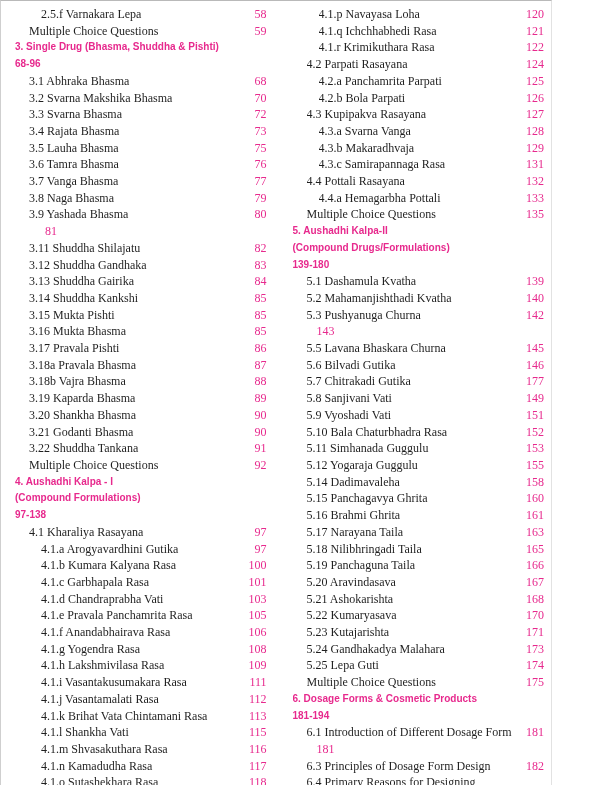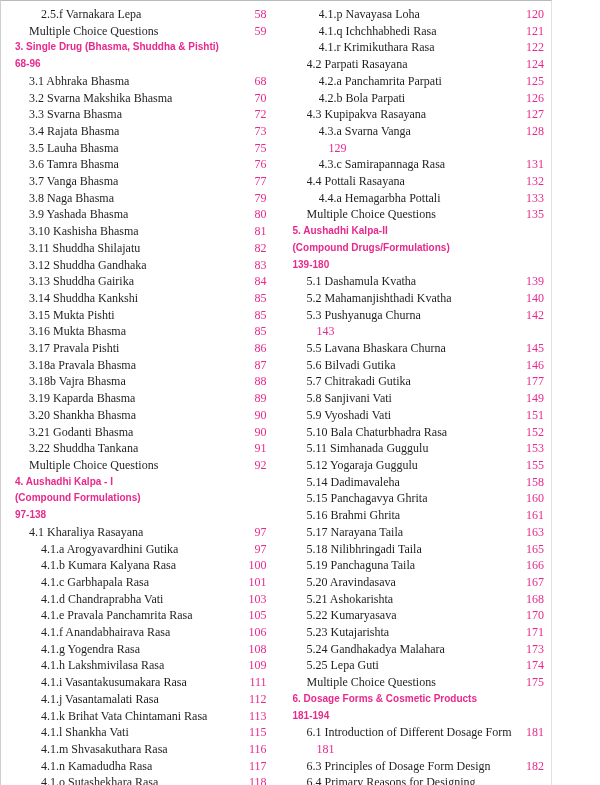--- a/index.html
+++ b/index.html
@@ -108,21 +108,20 @@
         </div>
         <div class="row lvl1">
           <span class="label">3.8 Naga Bhasma</span>
           <span class="pg">79</span>
         </div>
         <div class="row lvl1">
           <span class="label">3.9 Yashada Bhasma</span>
           <span class="pg">80</span>
         </div>
         <div class="row lvl1">
-          <span class="label">3.10 Kashisha Bhasma</span>
           <span class="pg">81</span>
         </div>
         <div class="row lvl1">
           <span class="label">3.11 Shuddha Shilajatu</span>
           <span class="pg">82</span>
         </div>
         <div class="row lvl1">
           <span class="label">3.12 Shuddha Gandhaka</span>
           <span class="pg">83</span>
         </div>
@@ -274,20 +273,21 @@
         </div>
         <div class="row lvl1">
           <span class="label">4.3 Kupipakva Rasayana</span>
           <span class="pg">127</span>
         </div>
         <div class="row lvl2">
           <span class="label">4.3.a Svarna Vanga</span>
           <span class="pg">128</span>
         </div>
         <div class="row lvl2">
+          <span class="label">4.3.b Makaradhvaja</span>
           <span class="pg">129</span>
         </div>
         <div class="row lvl2">
           <span class="label">4.3.c Samirapannaga Rasa</span>
           <span class="pg">131</span>
         </div>
         <div class="row lvl1">
           <span class="label">4.4 Pottali Rasayana</span>
           <span class="pg">132</span>
         </div>

